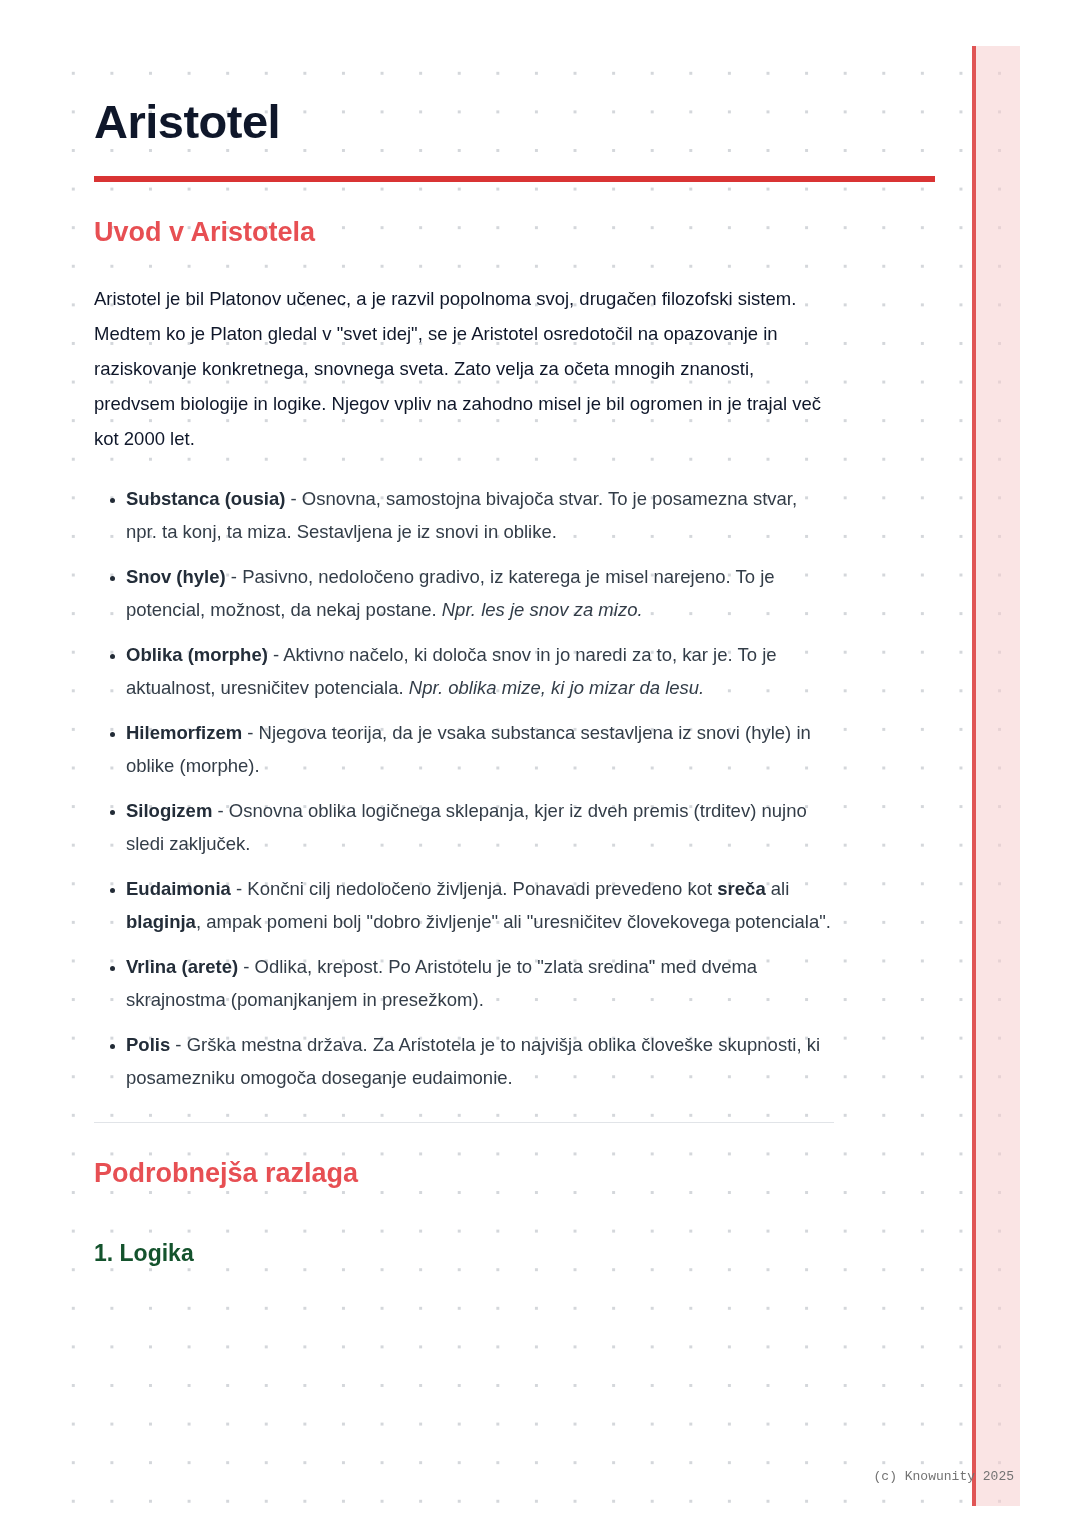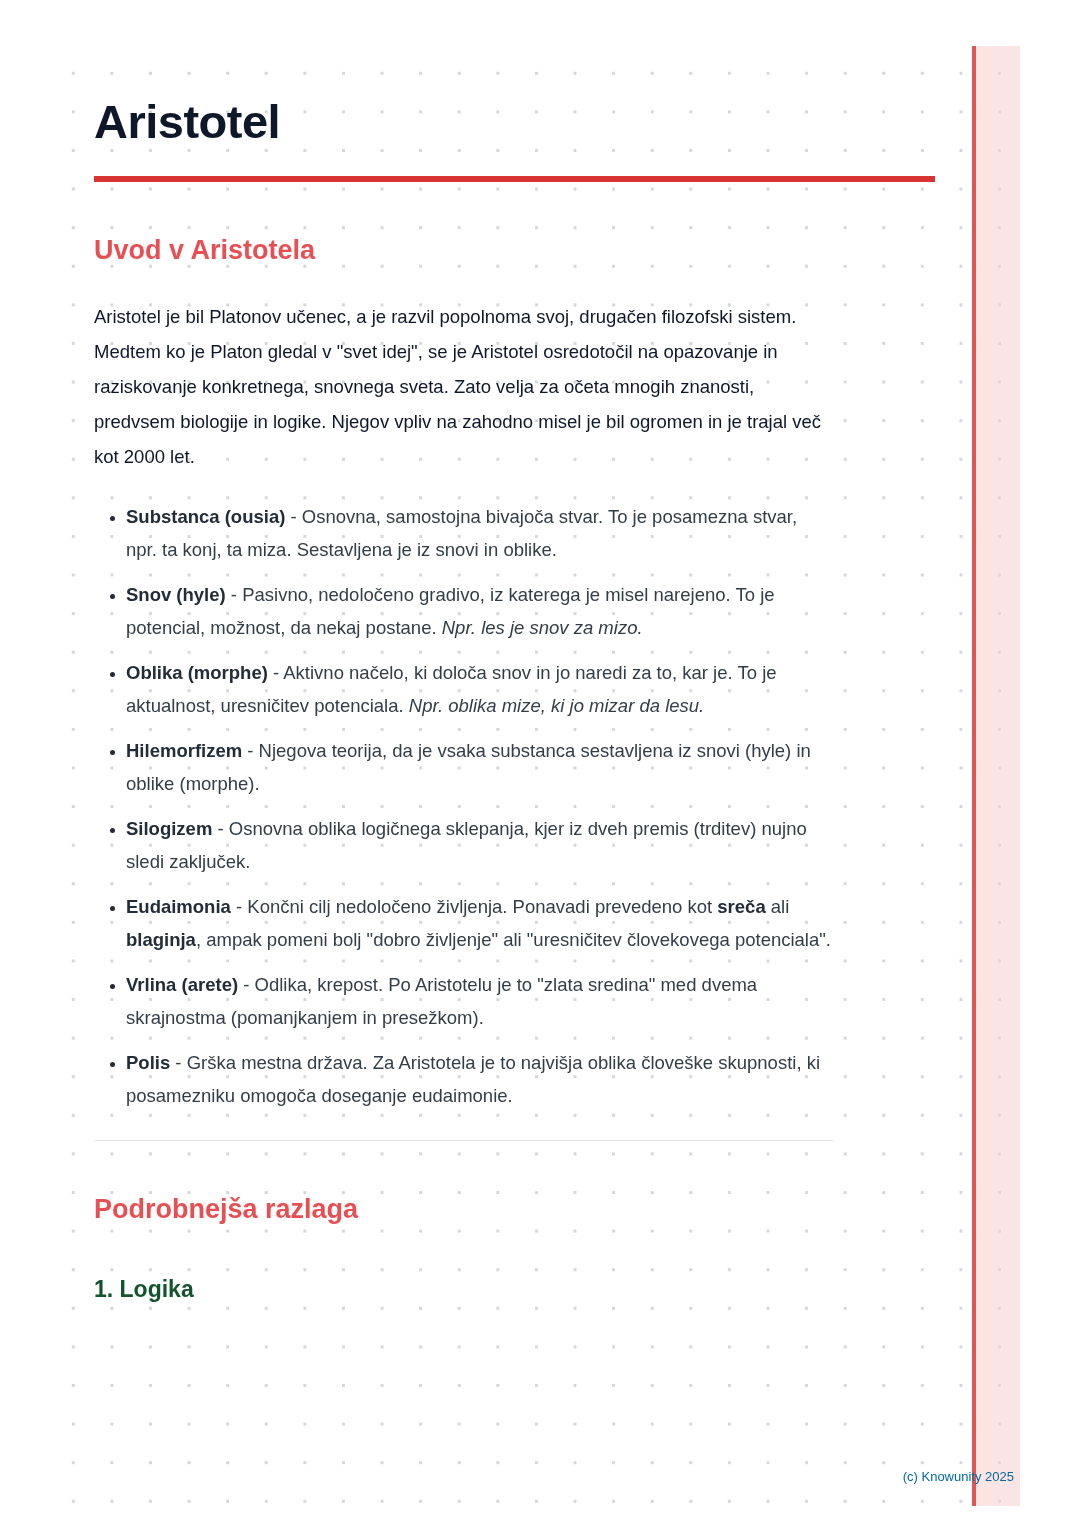--- a/index.html
+++ b/index.html
@@ -52,21 +52,21 @@
     color: #0f172a;
     line-height: 1.1;
   }
   .title-rule {
     margin-top: 28px;
     width: 841px;
     height: 6px;
     background: #d93434;
   }
   h2.section-heading {
-    margin-top: 54px;
+    margin-top: 36px;
     font-size: 27px;
     font-weight: 700;
     color: #e74f53;
     line-height: 1.1;
   }
   h3.sub-heading {
     margin-top: 52px;
     font-size: 23px;
     font-weight: 700;
     color: #14532d;
@@ -99,21 +99,22 @@
     border: none;
     border-top: 1px solid #e1e4e8;
     width: 740px;
   }
   .detail-heading { margin-top: 44px; }
   .footer-note {
     position: absolute;
     right: 66px;
     bottom: 44px;
     font-size: 13px;
-    color: #0369a1;
+    color: #737373;
+    font-family: Liberation Mono, monospace;
   }
 </style>
 </head>
 <body>
 
 <div class="dot-grid"></div>
 <div class="margin-line"></div>
 <div class="margin-band"></div>
 
 <div class="content">

